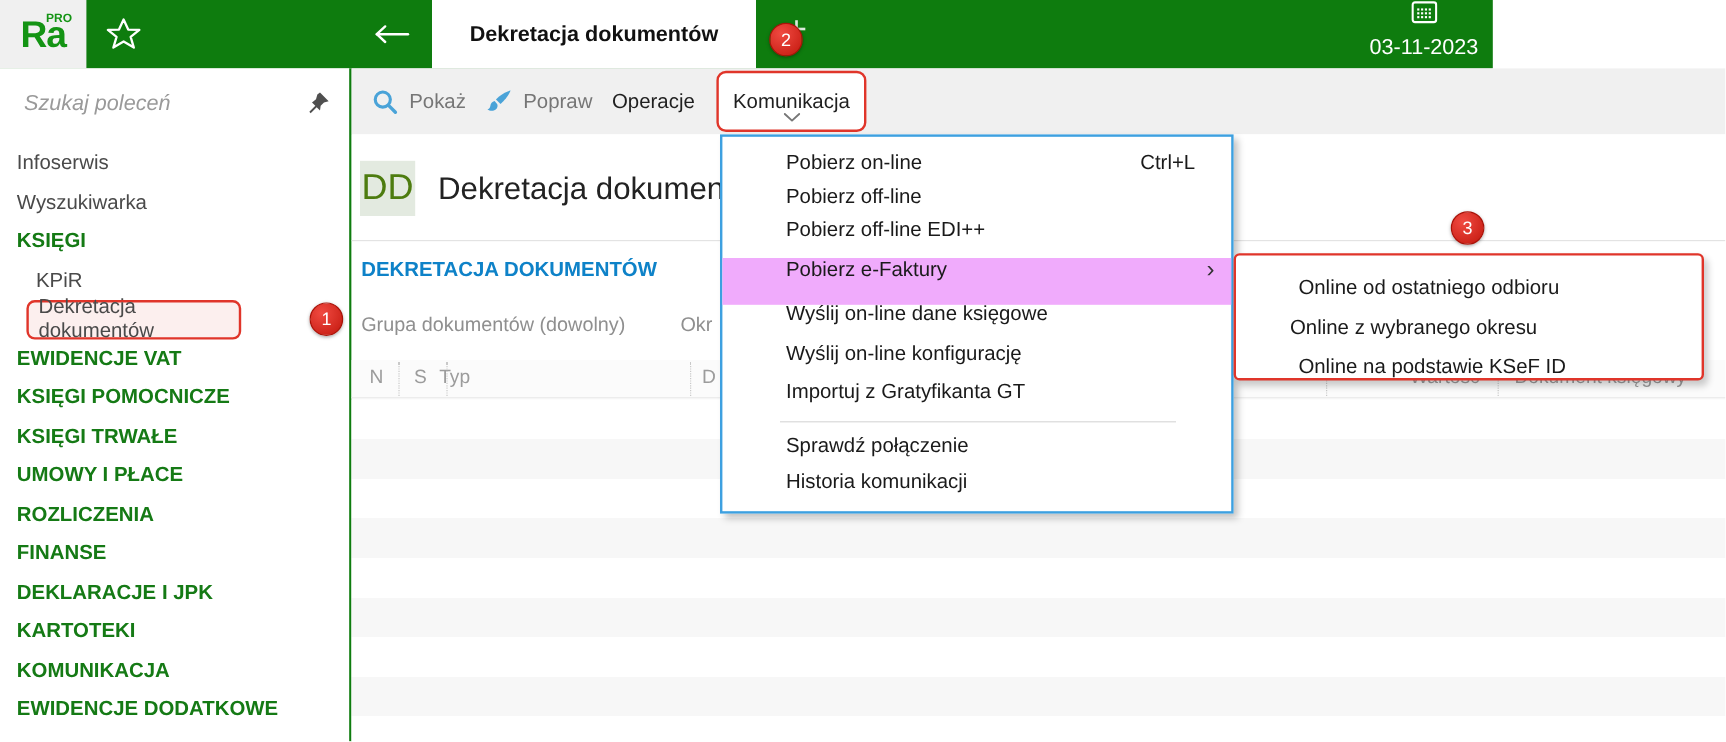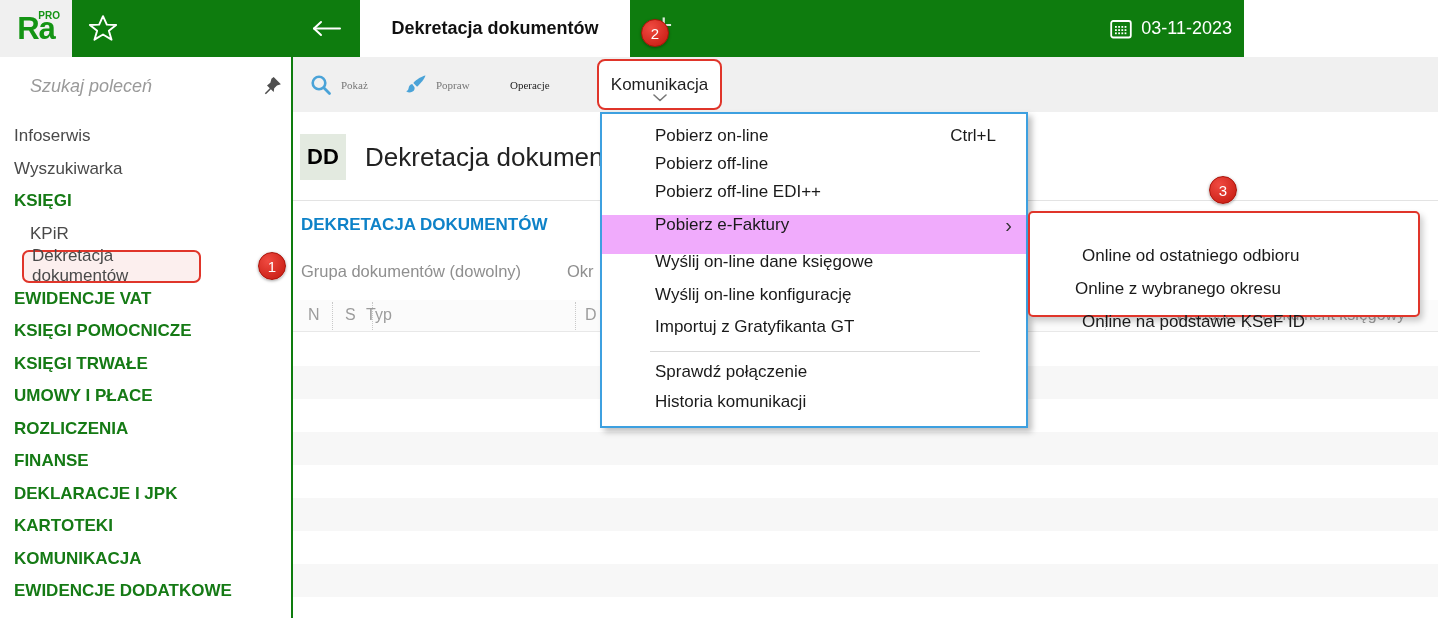--- a/index.html
+++ b/index.html
@@ -12,56 +12,56 @@
               display:flex; align-items:center; justify-content:center; }
   .logo-text { font-size:31px; font-weight:bold; color:#149414; letter-spacing:-1px; position:relative; line-height:1; }
   .logo-sup { position:absolute; top:-4px; right:-22px; font-size:10px; font-weight:bold; color:#149414; letter-spacing:0; }
   .star-wrap { position:absolute; left:87px; top:13px; width:32px; height:32px; }
   .back-wrap { position:absolute; left:310px; top:20px; width:32px; height:17px; }
   .active-tab { position:absolute; left:360px; top:0; width:270px; height:57px; background:#fff;
                 display:flex; align-items:center; justify-content:center;
                 font-size:18px; font-weight:600; color:#111; }
   .newtab-plus { position:absolute; left:655px; top:8px; font-size:30px; font-weight:300; color:#dcecdc; }
   .date-box { position:absolute; right:12px; top:0; height:57px; display:flex; align-items:center; gap:9px;
-              color:#fff; font-size:18px; }
+              color:#fff; font-size:18px;flex-direction:column; }
 
   
   .sidebar { position:absolute; left:0; top:57px; width:291px; height:561px; background:#fff; }
   .side-divider { position:absolute; left:291px; top:57px; width:2px; height:561px; background:#0e7c0e; }
   .search-row { position:absolute; left:0; top:0; width:291px; height:58px; display:flex; align-items:center; }
   .search-input { flex:1; border:none; outline:none; background:transparent; font-family:"Liberation Sans",sans-serif;
-                  font-size:18px; color:#0f766e; padding-left:30px; }
+                  font-size:18px; color:#0f766e; padding-left:20px; }
   .search-input::placeholder { font-style:italic; color:#9a9a9a; }
   .pin-wrap { width:20px; height:20px; margin-right:16px; cursor:pointer; }
   .nav { position:absolute; left:0; top:63px; width:239px; list-style:none; }
   .nav li { height:32.5px; display:flex; align-items:center; font-size:17px; cursor:pointer; }
   .nav li.item    { padding-left:14px; color:#4a4a4a; }
   .nav li.subitem { padding-left:30px; color:#4a4a4a; }
   .nav li.category{ padding-left:14px; color:#157a15; font-weight:bold; }
   .nav li.selected { margin-left:22px; margin-right:38px; padding-left:8px;
                      border:2px solid #e0352a; border-radius:7px; background:#fcefee; color:#4a4a4a; }
 
   
   .toolbar { position:absolute; left:293px; top:57px; width:1145px; height:55px; background:#f0f0f0; }
   .tool-group { position:absolute; top:0; height:55px; display:flex; align-items:center; gap:9px;
-                font-size:11px; cursor:pointer;font-family:Liberation Serif, serif; }
+                font-size:17px; cursor:pointer; }
   .tg-show { left:17px; color:#767676; }
   .tg-edit { left:110px; color:#767676; }
   .tg-ops  { left:217px; color:#1f1f1f; }
   .komunikacja-btn { position:absolute; left:304px; top:2px; width:125px; height:51px; background:#fff;
                      border:2px solid #e0352a; border-radius:8px; cursor:pointer;
                      display:flex; align-items:center; justify-content:center;
                      font-size:17px; color:#1f1f1f; z-index:46; }
   .komunikacja-btn .chev { position:absolute; bottom:1px; left:50%; transform:translateX(-50%); }
 
   
   .content { position:absolute; left:293px; top:112px; width:1145px; height:506px; background:#fff; }
   .dd-badge { position:absolute; left:7px; top:22px; width:46px; height:46px; background:#e3eae0;
               display:flex; align-items:center; justify-content:center;
-              font-size:22px; font-weight:bold; color:#000000; }
+              font-size:30px; font-weight:normal; color:#4d7c0f; }
   .page-title { position:absolute; left:72px; top:30px; font-size:26px; color:#222; white-space:nowrap; }
   .title-divider { position:absolute; left:0; top:88px; width:1145px; height:1px; background:#e3e3e3; }
   .section-title { position:absolute; left:8px; top:103px; font-size:17px; font-weight:bold; color:#0e82c8; white-space:nowrap; }
   .filter-row { position:absolute; left:0; top:150px; height:22px; width:1145px; font-size:16.5px; color:#8f8f8f; }
   .filter-group  { position:absolute; left:8px; white-space:nowrap; cursor:pointer; }
   .filter-period { position:absolute; left:274px; white-space:nowrap; cursor:pointer; }
   .table-header { position:absolute; left:0; top:188px; width:1145px; height:32px; background:#fbfbfb;
                   border-bottom:1px solid #e8e8e8; font-size:16px; color:#9c9c9c; }
   .th { position:absolute; top:6px; white-space:nowrap; cursor:pointer; }
   .th-n { left:15px; } .th-s { left:52px; } .th-typ { left:73px; } .th-d { left:292px; }
@@ -82,21 +82,21 @@
   .mi-5 { top:138px; } .mi-6 { top:171px; } .mi-7 { top:203px; }
   .mi-8 { top:248px; } .mi-9 { top:278px; }
   .menu-sep { position:absolute; left:48px; top:237px; width:330px; height:1px; background:#d9d9d9; }
   .mi-shortcut { position:absolute; right:30px; }
   .mi-arrow { position:absolute; right:14px; font-size:20px; color:#333; line-height:1; }
 
   
   .submenu { position:absolute; left:1028px; top:211px; width:392px; height:106px; background:#fff;
              border:2px solid #e0352a; border-radius:5px; box-shadow:3px 4px 6px rgba(0,0,0,0.2); z-index:55; }
   .sub-item { position:absolute; left:0; width:388px; height:27px; display:flex; align-items:center;
-              padding-left:52px; font-size:17px; color:#1a1a1a; cursor:pointer; white-space:nowrap;margin-top:16px; }
+              padding-left:52px; font-size:17px; color:#1a1a1a; cursor:pointer; white-space:nowrap; }
   .si-1 { top:13px; } .si-2 { top:46px;padding-left:45px; } .si-3 { top:79px; }
 
   
   .step-badge { position:absolute; width:28px; height:28px; border-radius:50%;
                 background:radial-gradient(circle at 35% 30%, #f04a41, #c2170d);
                 border:1px solid #a81208; color:#fff; font-size:15px;
                 display:flex; align-items:center; justify-content:center;
                 box-shadow:0 1px 3px rgba(0,0,0,0.35); z-index:60; }
   .badge-1 { left:258px; top:252px; }
   .badge-2 { left:641px; top:19px; }

